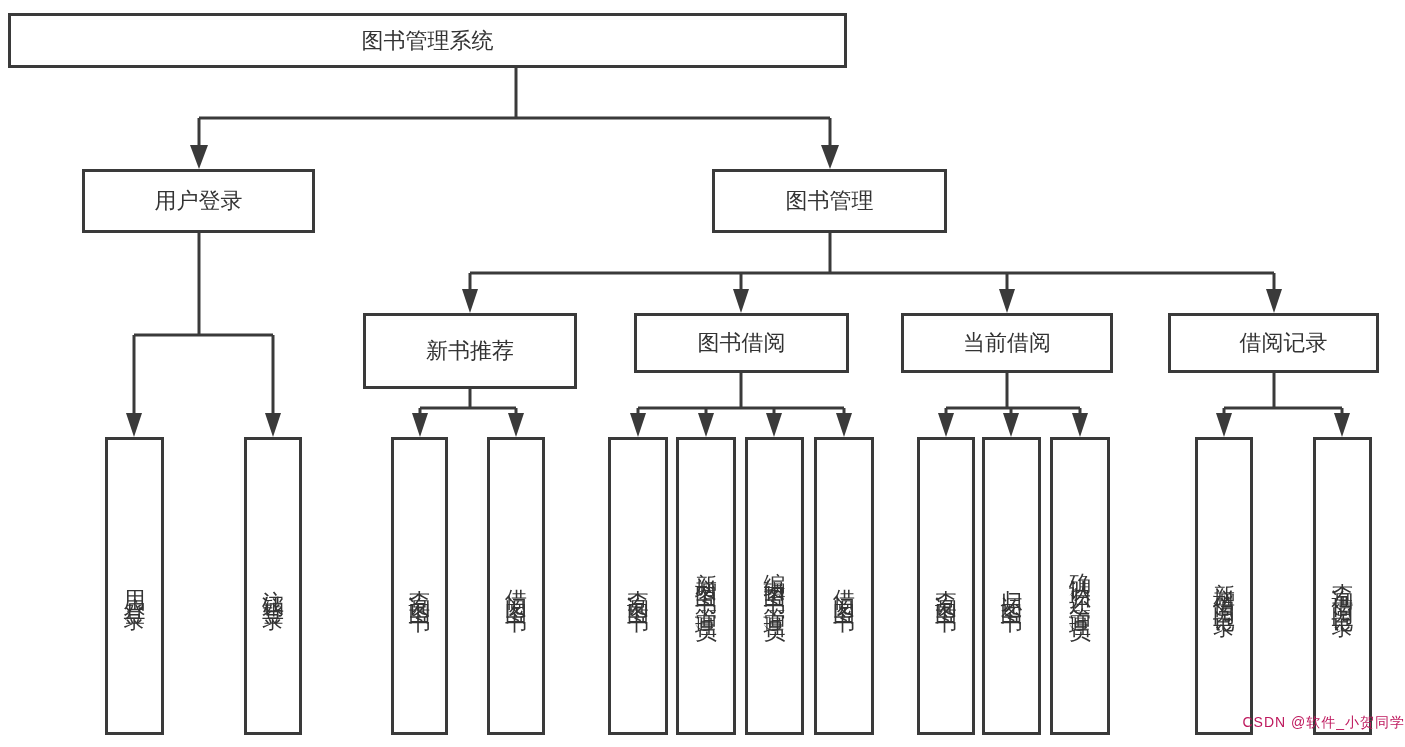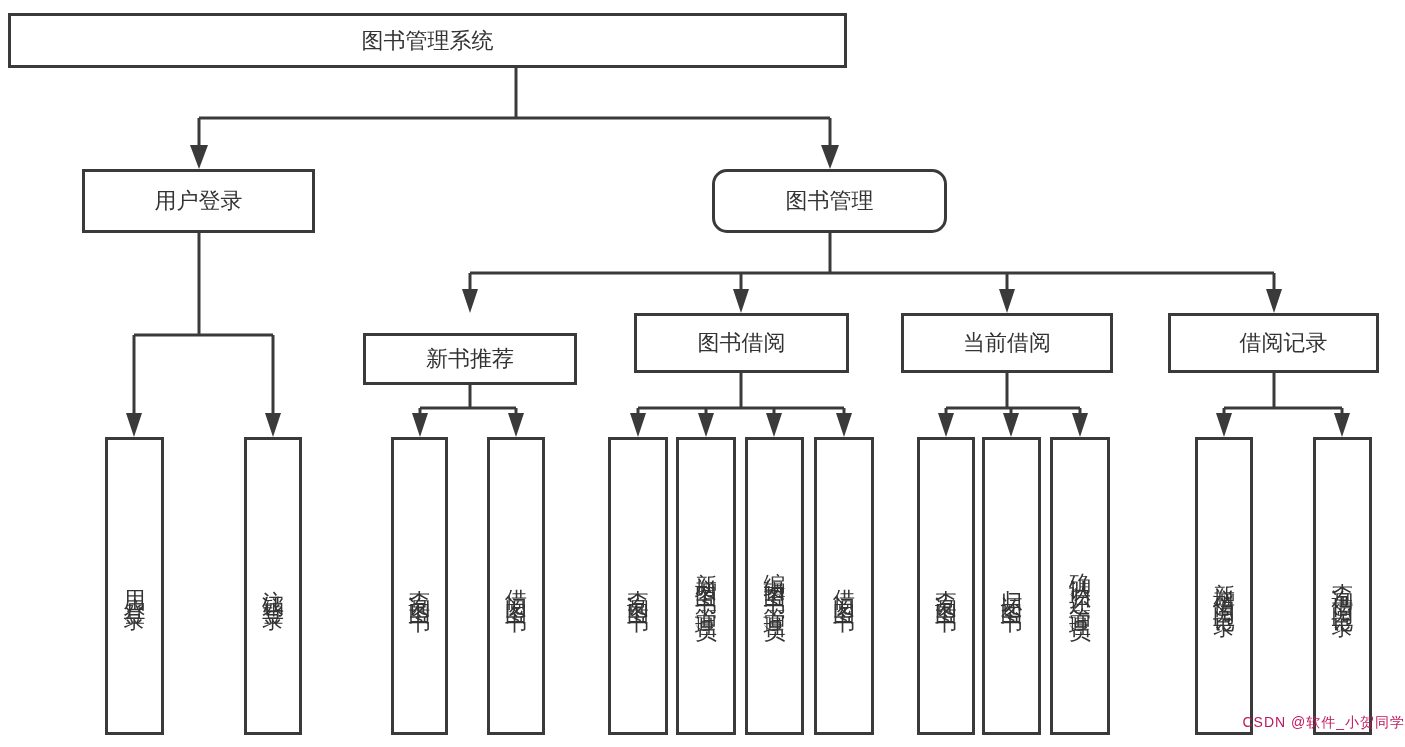--- a/index.html
+++ b/index.html
@@ -145,25 +145,25 @@
     </g>
   </svg>
 
   <div class="box" style="left:8px; top:13px; width:839px; height:55px;">
     <span>图书管理系统</span>
   </div>
 
   <div class="box" style="left:82px; top:169px; width:233px; height:64px;">
     <span>用户登录</span>
   </div>
-  <div class="box" style="left:712px; top:169px; width:235px; height:64px;border-radius:15px;">
+  <div class="box" style="left:712px; top:169px; width:235px; height:64px;">
     <span>图书管理</span>
   </div>
 
-  <div class="box" style="left:363px; top:313px; width:214px; height:52px;margin-top:20px;">
+  <div class="box" style="left:363px; top:313px; width:214px; height:76px;">
     <span>新书推荐</span>
   </div>
   <div class="box" style="left:634px; top:313px; width:215px; height:60px;">
     <span>图书借阅</span>
   </div>
   <div class="box" style="left:901px; top:313px; width:212px; height:60px;">
     <span>当前借阅</span>
   </div>
   <div class="box" style="left:1168px; top:313px; width:211px; height:60px;padding-left:20px;">
     <span>借阅记录</span>

